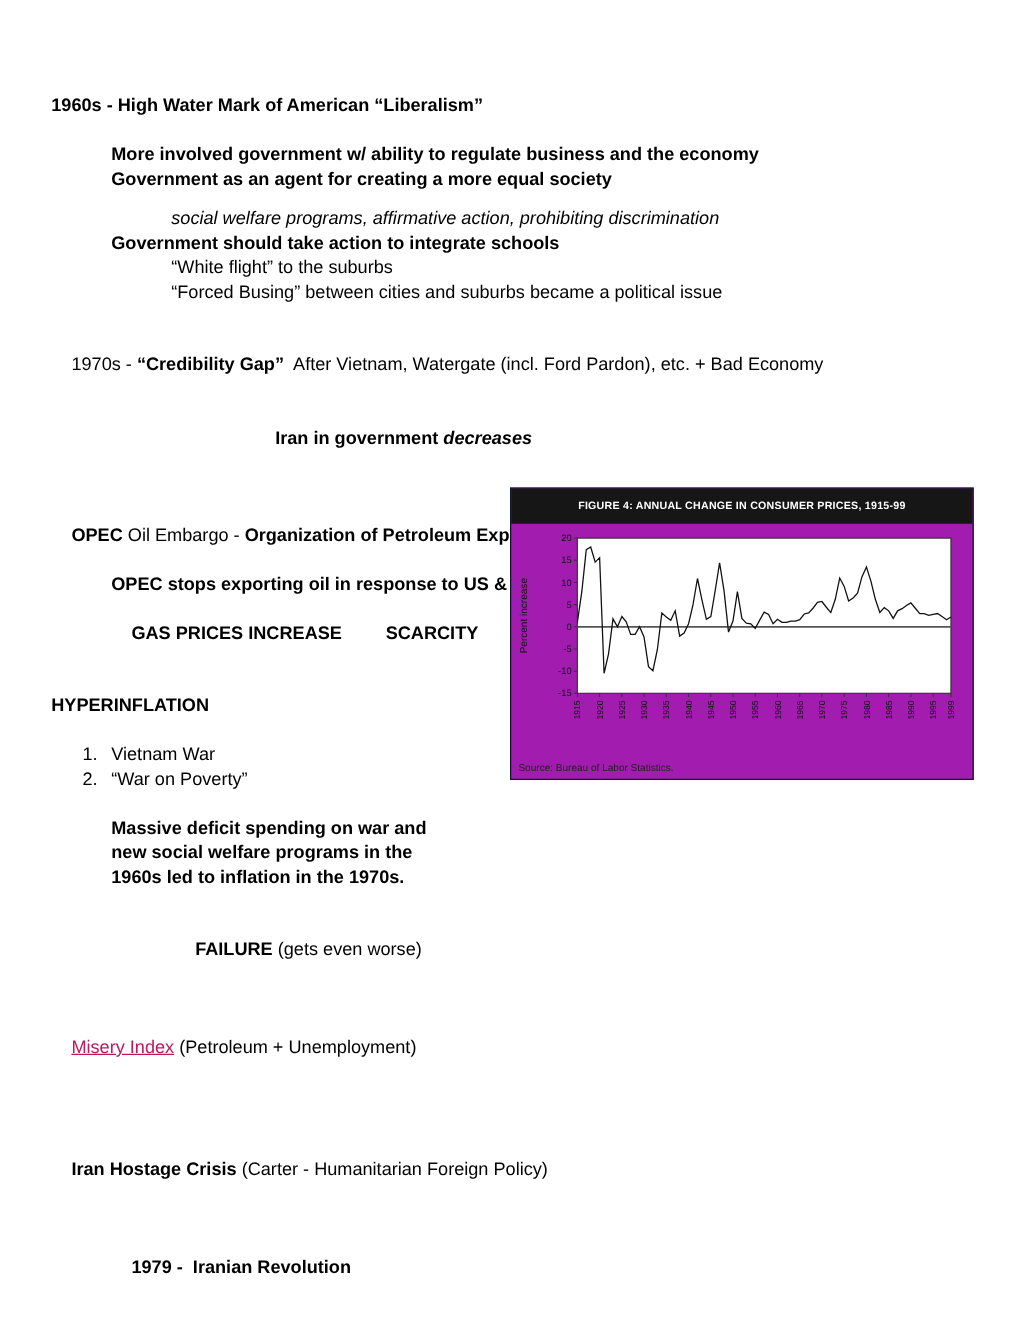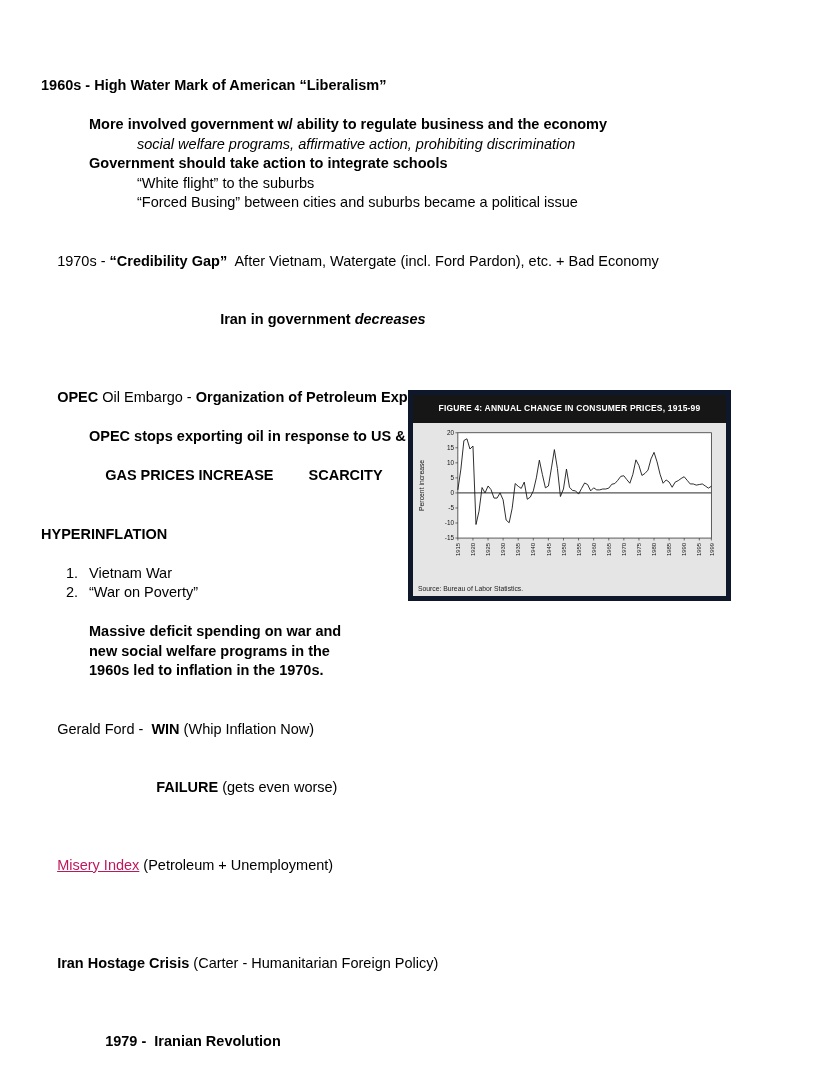--- a/index.html
+++ b/index.html
@@ -11,51 +11,52 @@
     background:#ffffff;
     font-family:"Liberation Sans", sans-serif;
     font-size:14.5px;
     line-height:19.5px;
     color:#000000;
     padding:76px 97px 0 41px;
     overflow:hidden;
   }
   .line { white-space:pre-wrap; }
   .b { font-weight:bold; }
-  .i { font-style:italic; }
+  .i { font-style:italic;margin-top:12px; }
   .ind1 { padding-left:48px;font-weight:bold; }
   .ind2 { padding-left:96px; }
   .ind3 { padding-left:99px; }
   .trust-ind { padding-left:163px; }
   .gap  { height:19.5px; }
   .gap2 { height:39px; }
   .link { color:#be185d; text-decoration:underline; cursor:pointer; }
   .numrow { display:flex; margin-left:25px; }
   .numcol { width:23px; flex:none; }
   .gas-item { margin-right:35px; }
   .gas-item:last-child { margin-right:0; }
   .figure {
-    position:absolute; left:408px; top:390px; width:323px;
-    background:#e5e5e5; border:5px solid #0f172a;
+    position:absolute; left:408px; top:390px; width:371px;
+    background:#a21caf; border:1px solid #0f172a;
   }
   .figure-header {
     background:#161616; color:#ffffff;
     font-size:8.5px; font-weight:bold; text-align:center;
     padding:4px 2px; letter-spacing:0.2px;
   }
   .figure-body svg { display:block; }
 </style>
 </head>
 <body>
 
 <div class="page">
 
   <div class="line b">1960s - High Water Mark of American “Liberalism”</div>
   <div class="gap"></div>
   <div class="line ind1">More involved government w/ ability to regulate business and the economy</div>
+  <div class="line ind1">Government as an agent for creating a more equal society</div>
   <div class="line ind2 i">social welfare programs, affirmative action, prohibiting discrimination</div>
   <div class="line ind1">Government should take action to integrate schools</div>
   <div class="line ind2">“White flight” to the suburbs</div>
   <div class="line ind2">“Forced Busing” between cities and suburbs became a political issue</div>
 
   <div class="gap"></div>
   <div class="line">
     <span>1970s - </span><span class="b">“Credibility Gap”</span><span>  After Vietnam, Watergate (incl. Ford Pardon), etc. + Bad Economy</span>
   </div>
   <div class="line trust-ind">
@@ -83,23 +84,20 @@
     <span class="numcol">2.</span>
       <span class="line">“War on Poverty”</span>
   </div>
 
   <div class="gap"></div>
   <div class="line ind1">Massive deficit spending on war and
 new social welfare programs in the
 1960s led to inflation in the 1970s.</div>
 
   <div class="gap"></div>
-  <div class="line">
-    <span>Gerald Ford -  </span><span class="b">WIN</span><span> (Whip Inflation Now)</span>
-  </div>
   <div class="line ind3">
     <span class="b">FAILURE</span><span> (gets even worse)</span>
   </div>
 
   <div class="gap"></div>
   <div class="line">
     <a class="link">Misery Index</a><span> (Petroleum + Unemployment)</span>
   </div>
 
   <div class="gap2"></div>

